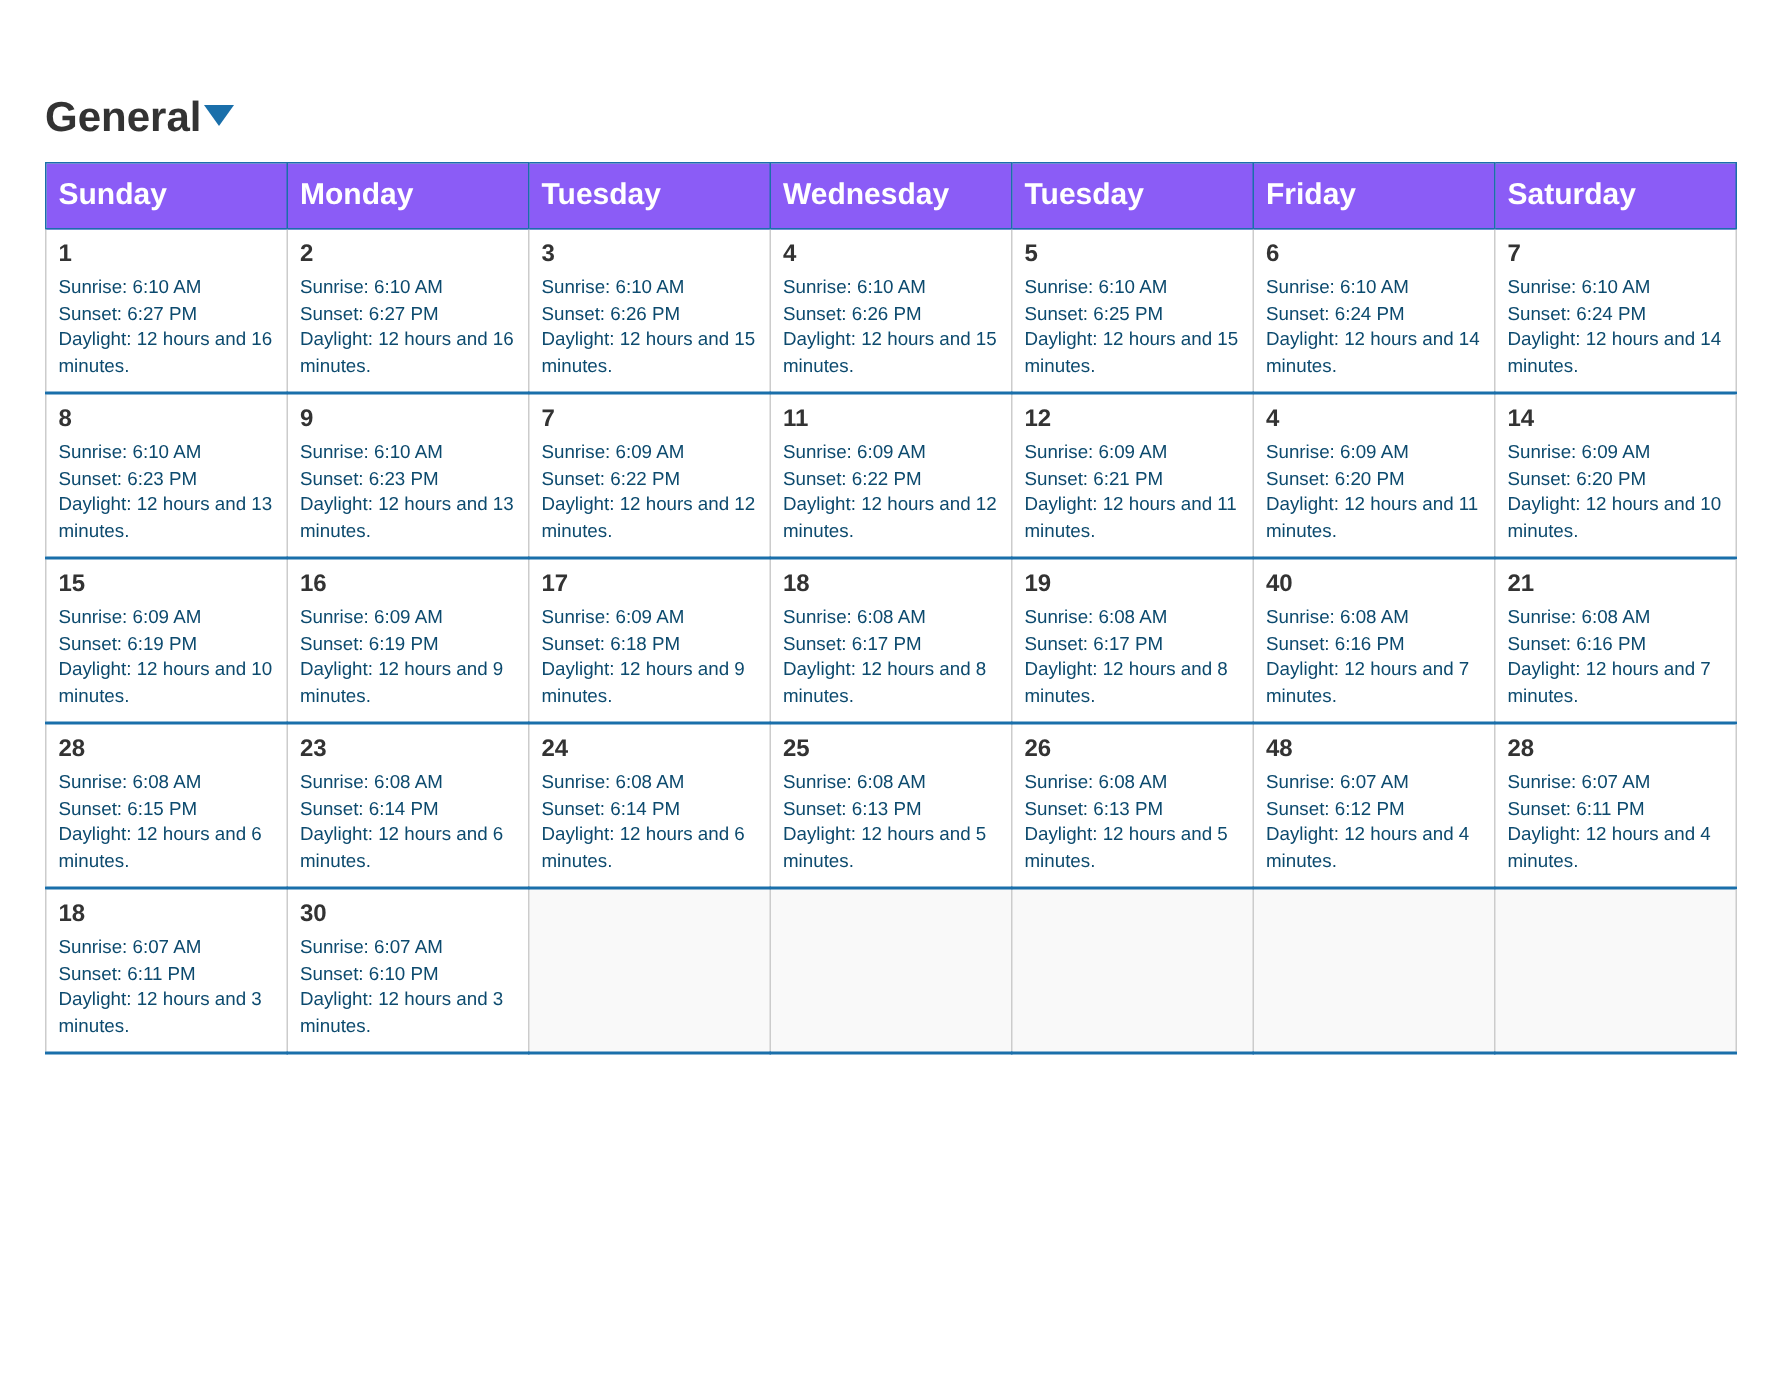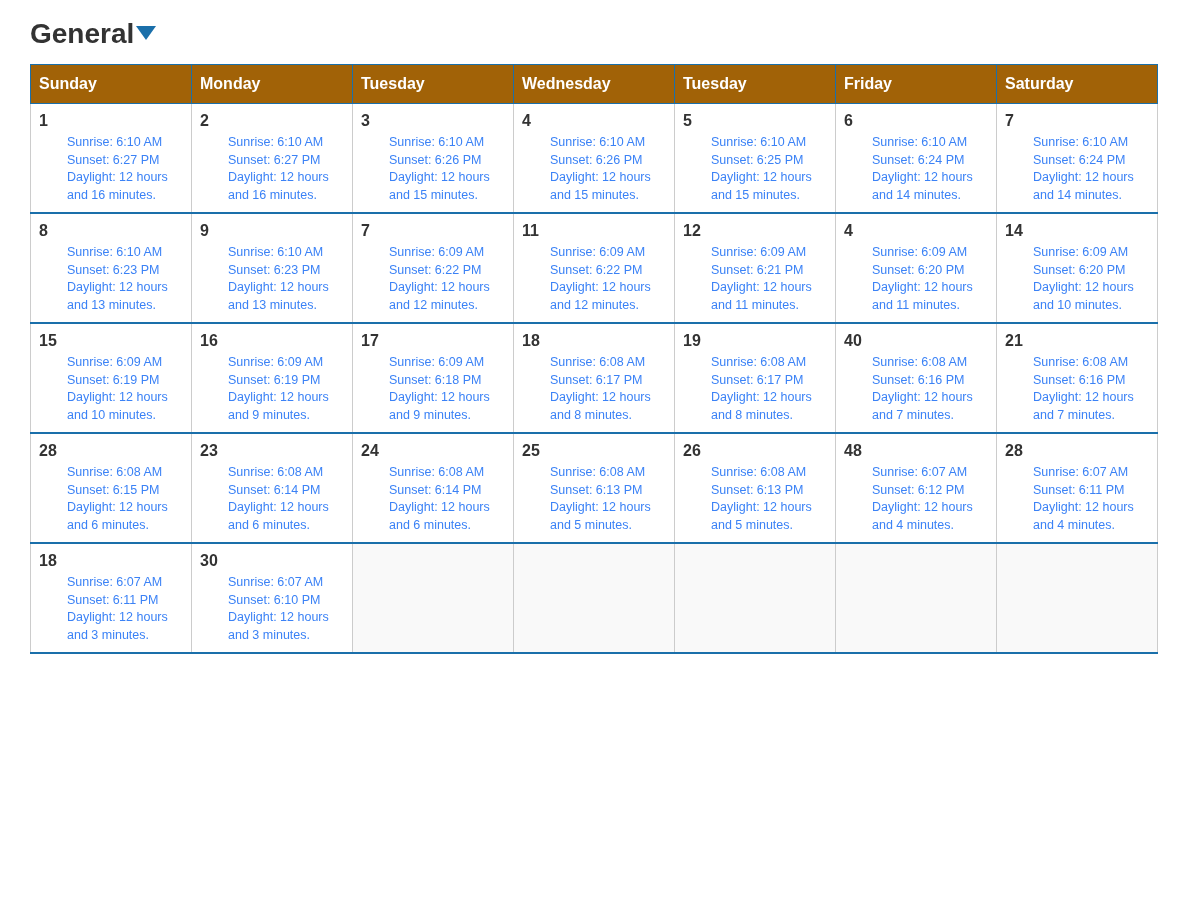--- a/index.html
+++ b/index.html
@@ -7,20 +7,21 @@
       font-family: Arial, sans-serif;
       background: #fff;
       color: #333;
       padding: 20px 30px;
     }
     .header {
       display: flex;
       justify-content: space-between;
       align-items: center;
       margin-bottom: 20px;
+      margin-top: 44px;
     }
     .logo {
       display: flex;
       flex-direction: column;
       align-items: flex-start;
     }
     .logo-top {
       font-size: 28px;
       font-weight: bold;
       color: #333;
@@ -58,24 +59,24 @@
     }
     .calendar-subtitle {
       font-size: 22px;
       color: #333;
     }
     table {
       width: 100%;
       border-collapse: collapse;
     }
     thead tr th {
-      background-color: #a16207;
+      background-color: #8b5cf6;
       color: #fff;
       padding: 10px 8px;
-      font-size: 16px;
+      font-size: 20px;
       font-weight: bold;
       text-align: left;
       border: 1px solid #1a6faa;
     }
     tbody tr td {
       vertical-align: top;
       padding: 8px;
       border: 1px solid #ccc;
       width: 14.28%;
       min-height: 100px;
@@ -85,23 +86,22 @@
     }
     .day-num {
       font-size: 16px;
       font-weight: bold;
       color: #333;
       display: block;
       margin-bottom: 4px;
     }
     .day-info {
       font-size: 12.5px;
-      color: #3b82f6;
+      color: #0c4a6e;
       line-height: 1.4;
-      margin-left: 28px;
     }
     td.empty {
       background: #f9f9f9;
     }
   </style>
 </head>
 <body>
 
 <div class="header">
   <div class="logo">

